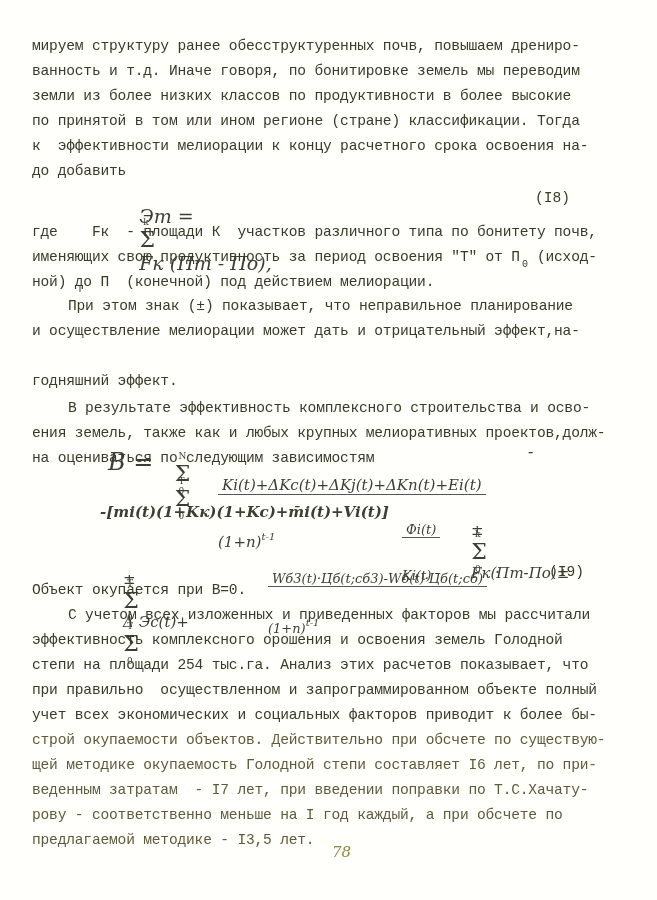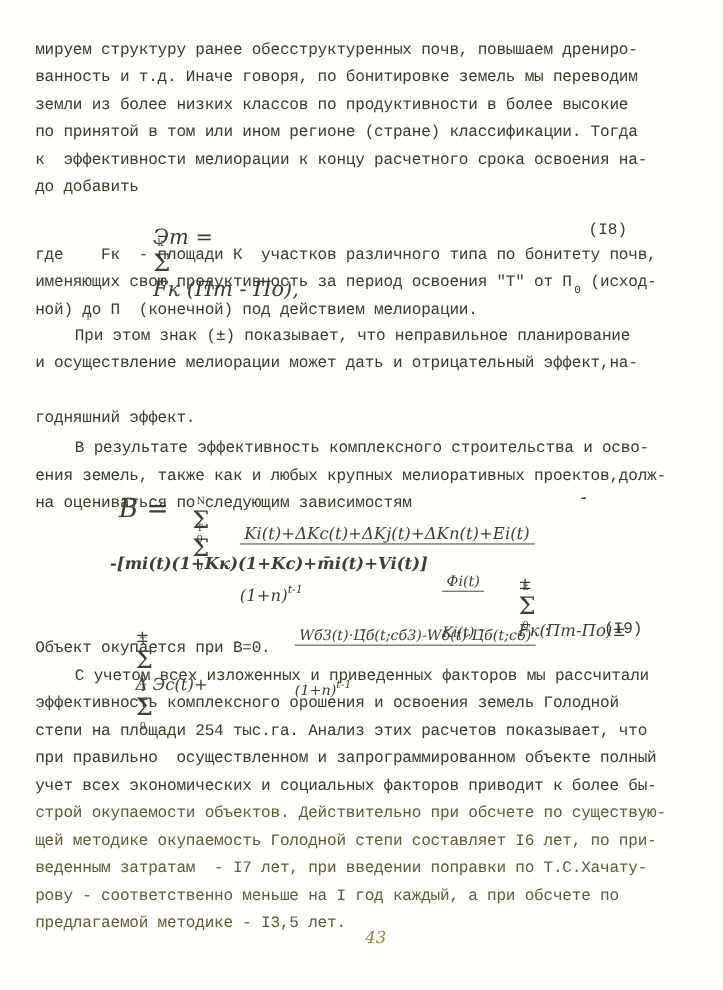--- a/index.html
+++ b/index.html
@@ -43,21 +43,21 @@
   <div class="line" style="top:86px">земли из более низких классов по продуктивности в более высокие</div>
   <div class="line" style="top:111px">по принятой в том или ином регионе (стране) классификации. Тогда</div>
   <div class="line" style="top:136px">к  эффективности мелиорации к концу расчетного срока освоения на-</div>
   <div class="line" style="top:161px">до добавить</div>
 
   <div class="hand" style="left:115px; top:183px; font-size:19px;">
     <span>Эт =</span>
     <span class="sigma">Σ<span class="up">k</span><span class="dn">0</span></span>
     <span>Fк (Пт - По),</span>
   </div>
-  <div class="eqnum" style="left:535px; top:202px;">(I8)</div>
+  <div class="eqnum" style="left:535px; top:190px;">(I8)</div>
 
   <div class="line" style="top:222px">где    Fк  - площади К  участков различного типа по бонитету почв,</div>
   <div class="line" style="top:247px"><span>именяющих свою продуктивность за период освоения "Т" от П  (исход-</span></div>
   <div class="line" style="top:272px">ной) до П  (конечной) под действием мелиорации.</div>
   <span class="sub" style="position:absolute; left:522px; top:259px; font-family:'Liberation Mono',monospace;">0</span>
   <span class="sub" style="position:absolute; left:77px; top:284px; font-family:'Liberation Mono',monospace;">Т</span>
 
   <div class="line indent" style="top:296px">При этом знак (±) показывает, что неправильное планирование</div>
   <div class="line" style="top:321px">и осуществление мелиорации может дать и отрицательный эффект,на-</div>
   <div class="line" style="top:371px">годняшний эффект.</div>
@@ -107,14 +107,14 @@
   <div class="line" style="top:630px">эффективность комплексного орошения и освоения земель Голодной</div>
   <div class="line" style="top:655px">степи на площади 254 тыс.га. Анализ этих расчетов показывает, что</div>
   <div class="line" style="top:680px">при правильно  осуществленном и запрограммированном объекте полный</div>
   <div class="line" style="top:705px">учет всех экономических и социальных факторов приводит к более бы-</div>
   <div class="line faded" style="top:705px; margin-top:25px">строй окупаемости объектов. Действительно при обсчете по существую-</div>
   <div class="line faded" style="top:755px">щей методике окупаемость Голодной степи составляет I6 лет, по при-</div>
   <div class="line faded" style="top:780px">веденным затратам  - I7 лет, при введении поправки по Т.С.Хачату-</div>
   <div class="line faded" style="top:805px">рову - соответственно меньше на I год каждый, а при обсчете по</div>
   <div class="line faded" style="top:830px">предлагаемой методике - I3,5 лет.</div>
 
-  <div class="pagenum">43</div>
+  <div class="pagenum">78</div>
 </div>
 
 </body></html>

